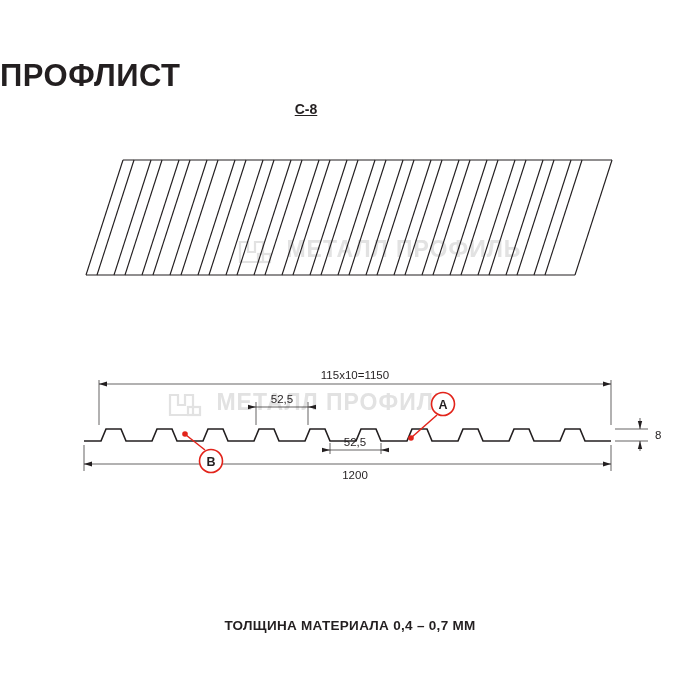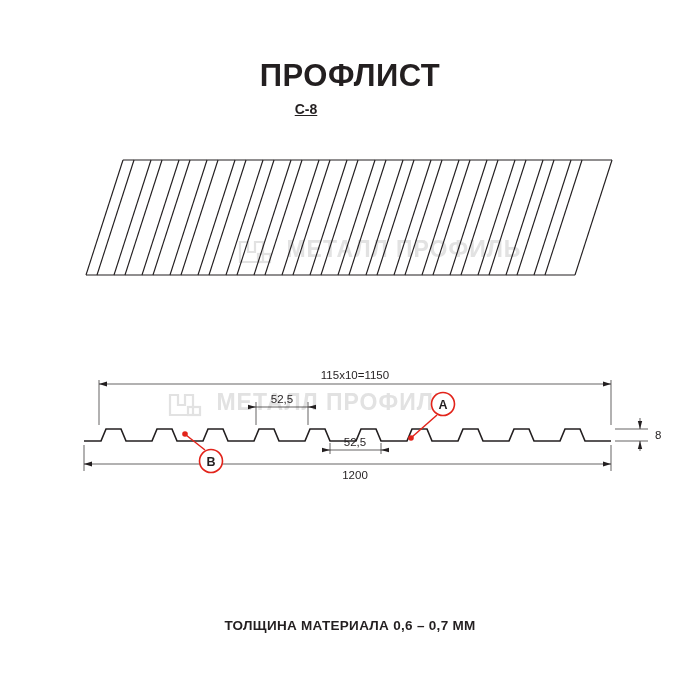--- a/index.html
+++ b/index.html
@@ -19,21 +19,20 @@
     position: relative;
     width: 700px;
     height: 700px;
   }
   
   .title {
     position: absolute;
     top: 58px;
     left: 0;
     width: 700px;
-    text-align: center;
     font-size: 31px;
     font-weight: bold;
     letter-spacing: 0.5px;
     color: #231f20;
   }
   .subtitle {
     position: absolute;
     top: 101px;
     left: 0;
     width: 612px;
@@ -263,14 +262,14 @@
 
       <g>
         <circle cx="211" cy="111" r="11.5" fill="#ffffff" stroke="#e2231a" stroke-width="1.6"></circle>
         <text class="calloutletter" x="211" y="115.5" text-anchor="middle">B</text>
         <line x1="205" y1="100" x2="186" y2="85" stroke="#e2231a" stroke-width="1.5"></line>
         <circle cx="185" cy="84" r="2.8" fill="#e2231a" stroke="none"></circle>
       </g>
     </svg>
   </div>
 
-  <div class="footnote">ТОЛЩИНА МАТЕРИАЛА 0,6 – 0,7 ММ</div>
+  <div class="footnote">ТОЛЩИНА МАТЕРИАЛА 0,4 – 0,7 ММ</div>
 </div>
 
 </body></html>

